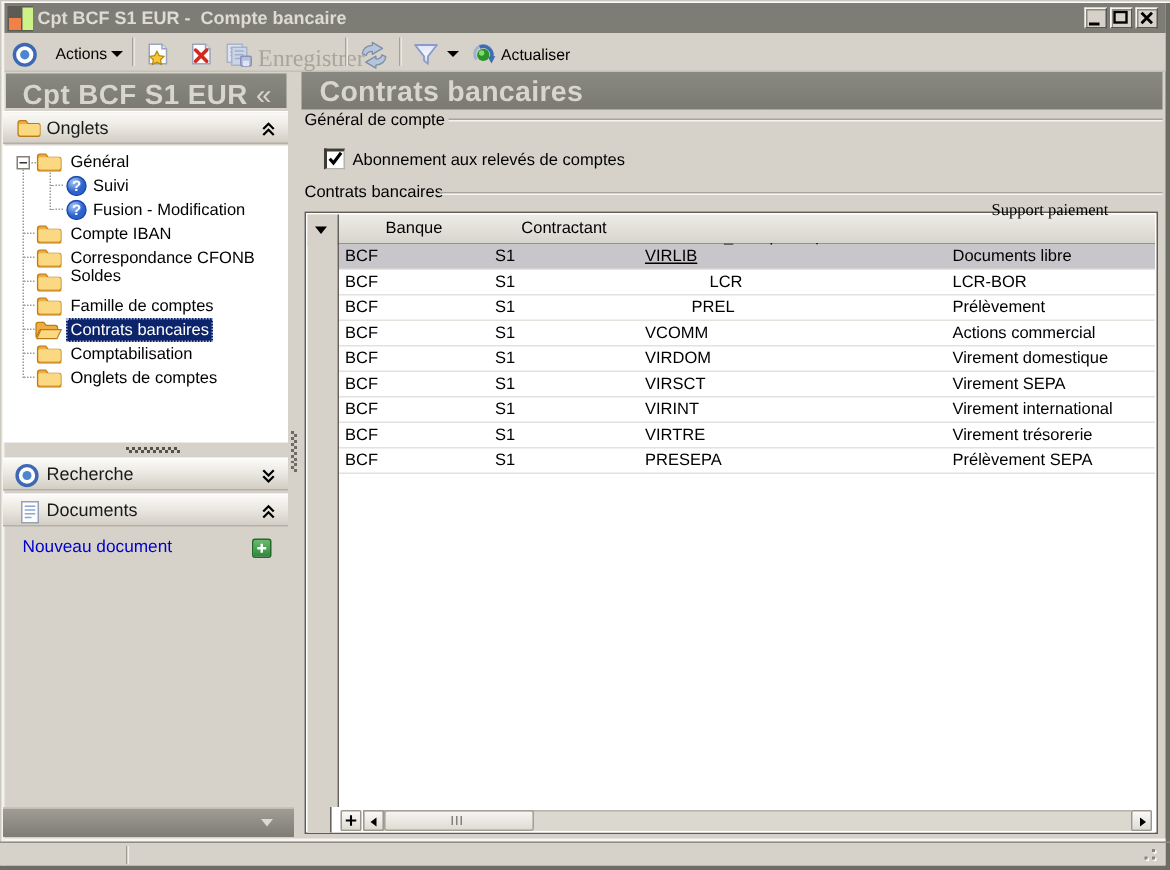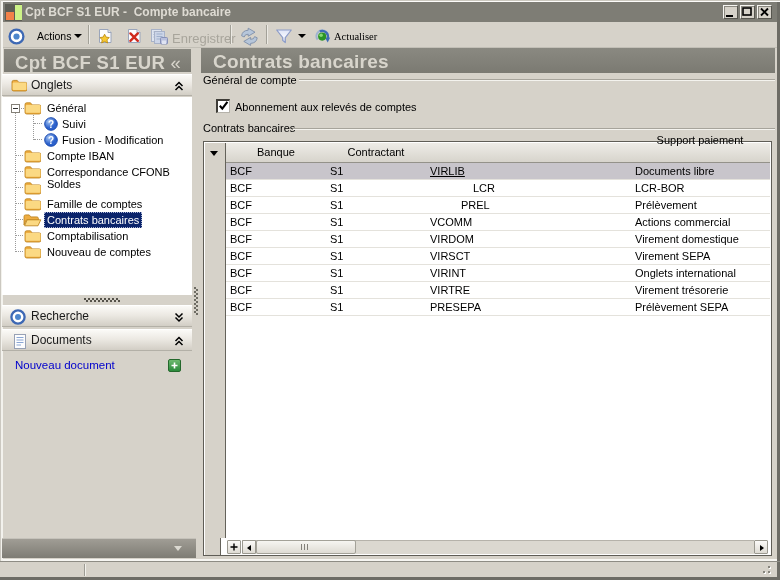--- a/index.html
+++ b/index.html
@@ -71,21 +71,21 @@
 </svg>
 
 <svg class="abs" style="left:150px;top:28px;" width="19" height="17">
   <rect x="1.5" y="1.5" width="10" height="12" fill="#dee4ef" stroke="#a8b2c8"></rect>
   <path d="M3.5,4 h6 M3.5,6.5 h6 M3.5,9 h6" stroke="#9fb0cc" stroke-width="1"></path>
   <rect x="4.5" y="3.5" width="10" height="12" fill="#ccd5e8" stroke="#a8b2c8"></rect>
   <path d="M6.5,6 h6 M6.5,8.5 h6 M6.5,11 h4" stroke="#9fb0cc" stroke-width="1"></path>
   <rect x="10.5" y="9.5" width="7" height="6.5" rx="1" fill="#b9c0dd" stroke="#8791b8"></rect>
   <rect x="12" y="12.5" width="4" height="3.5" fill="#dfe3f2"></rect>
 </svg>
-<div class="txt" style="left:172px;top:31px;font-size:13px;color:#a8a59c;">Enregistrer</div>
+<div class="txt" style="left:172px;top:31px;font-size:16px;color:#a8a59c;font-family:Liberation Serif, serif;">Enregistrer</div>
 <div class="abs" style="left:230px;top:25px;width:1px;height:19px;background:#a3a198;"></div>
 <div class="abs" style="left:231px;top:25px;width:1px;height:19px;background:#eceae4;"></div>
 
 <svg class="abs" style="left:240px;top:27px;" width="19" height="19">
   <defs>
       <g id="refa">
     <path d="M1.6,8.8 Q2.2,3.6 8.2,3.2 L8.2,1.2 L15,5.2 L8.2,9.2 L8.2,7.2 Q4.6,7.2 4.2,10 z" fill="#b6c6da" stroke="#7e8fa9" stroke-width="0.9" stroke-linejoin="round"></path>
   </g>
     </defs>
   <use href="#refa"></use>
@@ -106,21 +106,21 @@
 </svg>
 <div class="abs" style="left:298px;top:34px;width:0;height:0;border-left:4px solid transparent;border-right:4px solid transparent;border-top:4px solid #000;"></div>
 
 <svg class="abs" style="left:314px;top:28px;" width="17" height="17">
   <path d="M3.6,11.6 A5.8,5.8 0 1 1 13.2,11.2" fill="none" stroke="#9fb4d0" stroke-width="2.1"></path>
   <path d="M5.8,3.4 A5.8,5.8 0 0 1 13.6,10.6" fill="none" stroke="#3e6cb4" stroke-width="2.3"></path>
   <path d="M16.2,9.4 l-2.5,5 -2.6,-4.6 z" fill="#3e6cb4"></path>
   <circle cx="8.2" cy="8.6" r="4.1" fill="#2a9426"></circle>
   <circle cx="7.1" cy="7.3" r="1.8" fill="#86d873"></circle>
 </svg>
-<div class="txt" style="left:334px;top:31px;font-size:10.5px;font-family:Liberation Serif, serif;">Actualiser</div>
+<div class="txt" style="left:334px;top:31px;font-size:10.5px;">Actualiser</div>
 
 <div class="abs" style="left:4px;top:49px;width:187px;height:23px;background:linear-gradient(#8a8981,#7b7a72);"></div>
 <div class="txt" style="left:15px;top:52px;font-size:18.5px;font-weight:bold;color:#d8d5cc;letter-spacing:0.3px;">Cpt BCF S1 EUR <span style="font-weight:normal;">«</span></div>
 <div class="abs" style="left:201px;top:48px;width:574px;height:25px;background:linear-gradient(#8a8981,#7b7a72);"></div>
 <div class="txt" style="left:213px;top:51px;font-size:19px;font-weight:bold;color:#d8d5cc;letter-spacing:0.2px;">Contrats bancaires</div>
 
 <style>
 .gbar { position:absolute; left:2px; width:190px; height:22px; background:linear-gradient(#fbfaf7 0%,#ece9e3 45%,#d2cec5 100%); border-top:1px solid #fff; border-bottom:1px solid #b3b0a7; }
 .gbar .lbl { position:absolute; left:29px; top:3px; font-size:12px; color:#1a1a1a; }
 .treerow { position:absolute; left:47px; font-size:11px; line-height:16px; white-space:nowrap; }
@@ -205,21 +205,21 @@
 <div class="treerow" style="top:100px;">Général</div>
 <div class="treerow" style="left:62px;top:116px;">Suivi</div>
 <div class="treerow" style="left:62px;top:132px;">Fusion - Modification</div>
 <div class="treerow" style="top:148px;">Compte IBAN</div>
 <div class="treerow" style="top:164px;">Correspondance CFONB</div>
 <div class="treerow" style="top:176px;text-align:center;">Soldes</div>
 <div class="treerow" style="top:196px;">Famille de comptes</div>
 <div class="abs" style="left:44px;top:212px;width:98px;height:16px;background:#0b246b;outline:1px dotted #aab4d4;outline-offset:-1px;"></div>
 <div class="treerow" style="top:212px;color:#fff;">Contrats bancaires</div>
 <div class="treerow" style="top:228px;">Comptabilisation</div>
-<div class="treerow" style="top:244px;">Nouveau de comptes</div>
+<div class="treerow" style="top:244px;">Onglets de comptes</div>
 
 <svg class="folder" style="left:23px;top:213px;" width="19" height="14" viewBox="0 0 19 14">
   <path d="M1,3.5 q0,-1.6 1.6,-1.6 h3.6 l1.6,2 h6 q1.6,0 1.6,1.6 v1.5 h-12 l-2.4,5 z" fill="#eead42" stroke="#b97d14" stroke-width="0.8"></path>
   <path d="M4.2,6.8 h13.6 l-2.8,6 h-13.4 z" fill="#fbd983" stroke="#b97d14" stroke-width="0.8"></path>
 </svg>
 
 <div class="abs" style="left:84px;top:298px;width:36px;height:2px;background:repeating-linear-gradient(90deg,#55524a 0,#55524a 2px,transparent 2px,transparent 4px);"></div>
 <div class="abs" style="left:86px;top:300px;width:36px;height:2px;background:repeating-linear-gradient(90deg,#55524a 0,#55524a 2px,transparent 2px,transparent 4px);"></div>
 
 <div class="gbar" style="top:305px;">
@@ -280,21 +280,21 @@
 
 <div class="abs" style="left:205px;top:143px;width:565px;height:20px;background:linear-gradient(#eeece7,#d7d4cc);border-bottom:1px solid #94928a;"></div>
 
 <div class="abs" style="left:205px;top:143px;width:20px;height:395px;background:#d6d2c9;"></div>
 <div class="abs" style="left:225px;top:143px;width:1px;height:395px;background:#64625a;"></div>
 <div class="abs" style="left:210px;top:151px;width:0;height:0;border-left:4px solid transparent;border-right:4px solid transparent;border-top:5px solid #000;"></div>
 
 <div class="hcell" style="left:276px;top:143px;">Banque</div>
 <div class="hcell" style="left:376px;top:143px;">Contractant</div>
 <div class="hcell" style="left:520px;top:143px;margin-top:15px;">Type de remise</div>
-<div class="hcell" style="left:700px;top:131px;">Support paiement</div>
+<div class="hcell" style="left:700px;top:131px;font-family:Liberation Serif, serif;">Support paiement</div>
 
 <div class="abs" style="left:226px;top:163px;width:544px;height:17px;background:#c8c5cb;"></div>
 
 <div class="abs" style="left:226px;top:179px;width:544px;height:1px;background:#e4e2dc;"></div>
 <div class="abs" style="left:226px;top:196px;width:544px;height:1px;background:#e4e2dc;"></div>
 <div class="abs" style="left:226px;top:213px;width:544px;height:1px;background:#e4e2dc;"></div>
 <div class="abs" style="left:226px;top:230px;width:544px;height:1px;background:#e4e2dc;"></div>
 <div class="abs" style="left:226px;top:247px;width:544px;height:1px;background:#e4e2dc;"></div>
 <div class="abs" style="left:226px;top:264px;width:544px;height:1px;background:#e4e2dc;"></div>
 <div class="abs" style="left:226px;top:281px;width:544px;height:1px;background:#e4e2dc;"></div>
@@ -321,21 +321,21 @@
 <div class="cell" style="left:330px;top:231px;">S1</div>
 <div class="cell" style="left:430px;top:231px;">VIRDOM</div>
 <div class="cell" style="left:635px;top:231px;">Virement domestique</div>
 <div class="cell" style="left:230px;top:248px;">BCF</div>
 <div class="cell" style="left:330px;top:248px;">S1</div>
 <div class="cell" style="left:430px;top:248px;">VIRSCT</div>
 <div class="cell" style="left:635px;top:248px;">Virement SEPA</div>
 <div class="cell" style="left:230px;top:265px;">BCF</div>
 <div class="cell" style="left:330px;top:265px;">S1</div>
 <div class="cell" style="left:430px;top:265px;">VIRINT</div>
-<div class="cell" style="left:635px;top:265px;">Onglets international</div>
+<div class="cell" style="left:635px;top:265px;">Virement international</div>
 <div class="cell" style="left:230px;top:282px;">BCF</div>
 <div class="cell" style="left:330px;top:282px;">S1</div>
 <div class="cell" style="left:430px;top:282px;">VIRTRE</div>
 <div class="cell" style="left:635px;top:282px;">Virement trésorerie</div>
 <div class="cell" style="left:230px;top:299px;">BCF</div>
 <div class="cell" style="left:330px;top:299px;">S1</div>
 <div class="cell" style="left:430px;top:299px;">PRESEPA</div>
 <div class="cell" style="left:635px;top:299px;">Prélèvement SEPA</div>
 
 <div class="abs" style="left:205px;top:538px;width:565px;height:17px;background:#fff;"></div>

